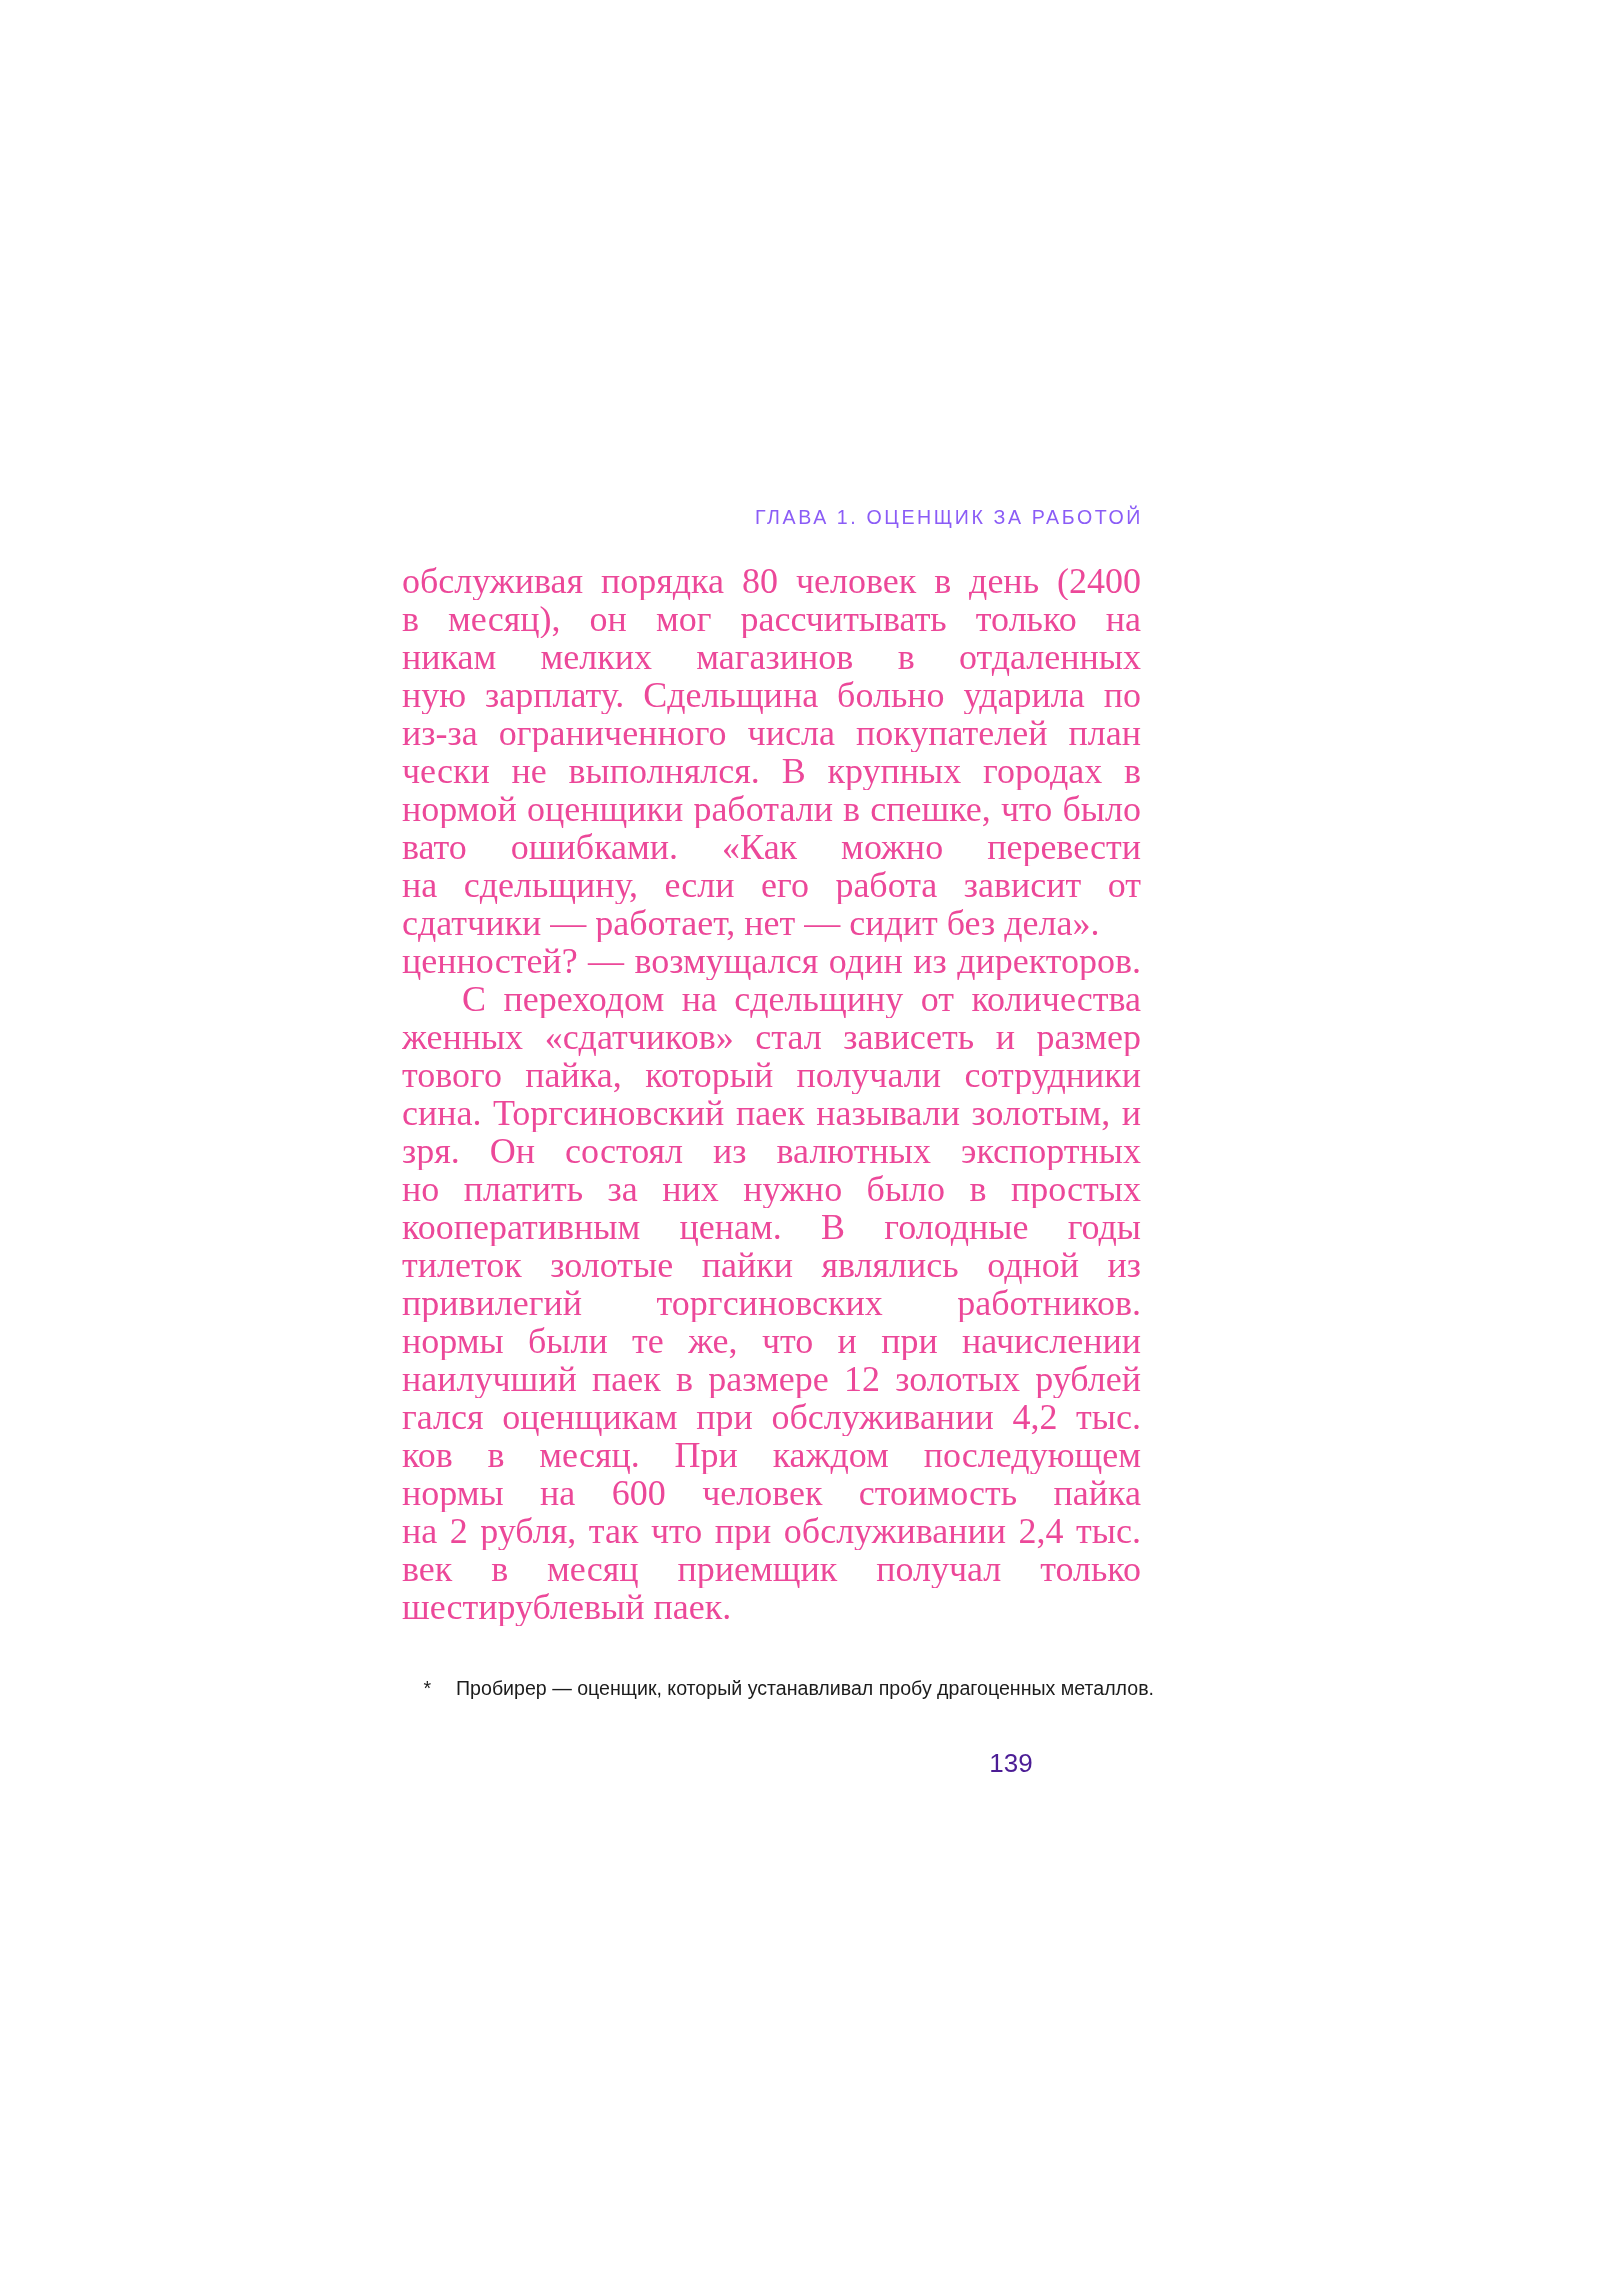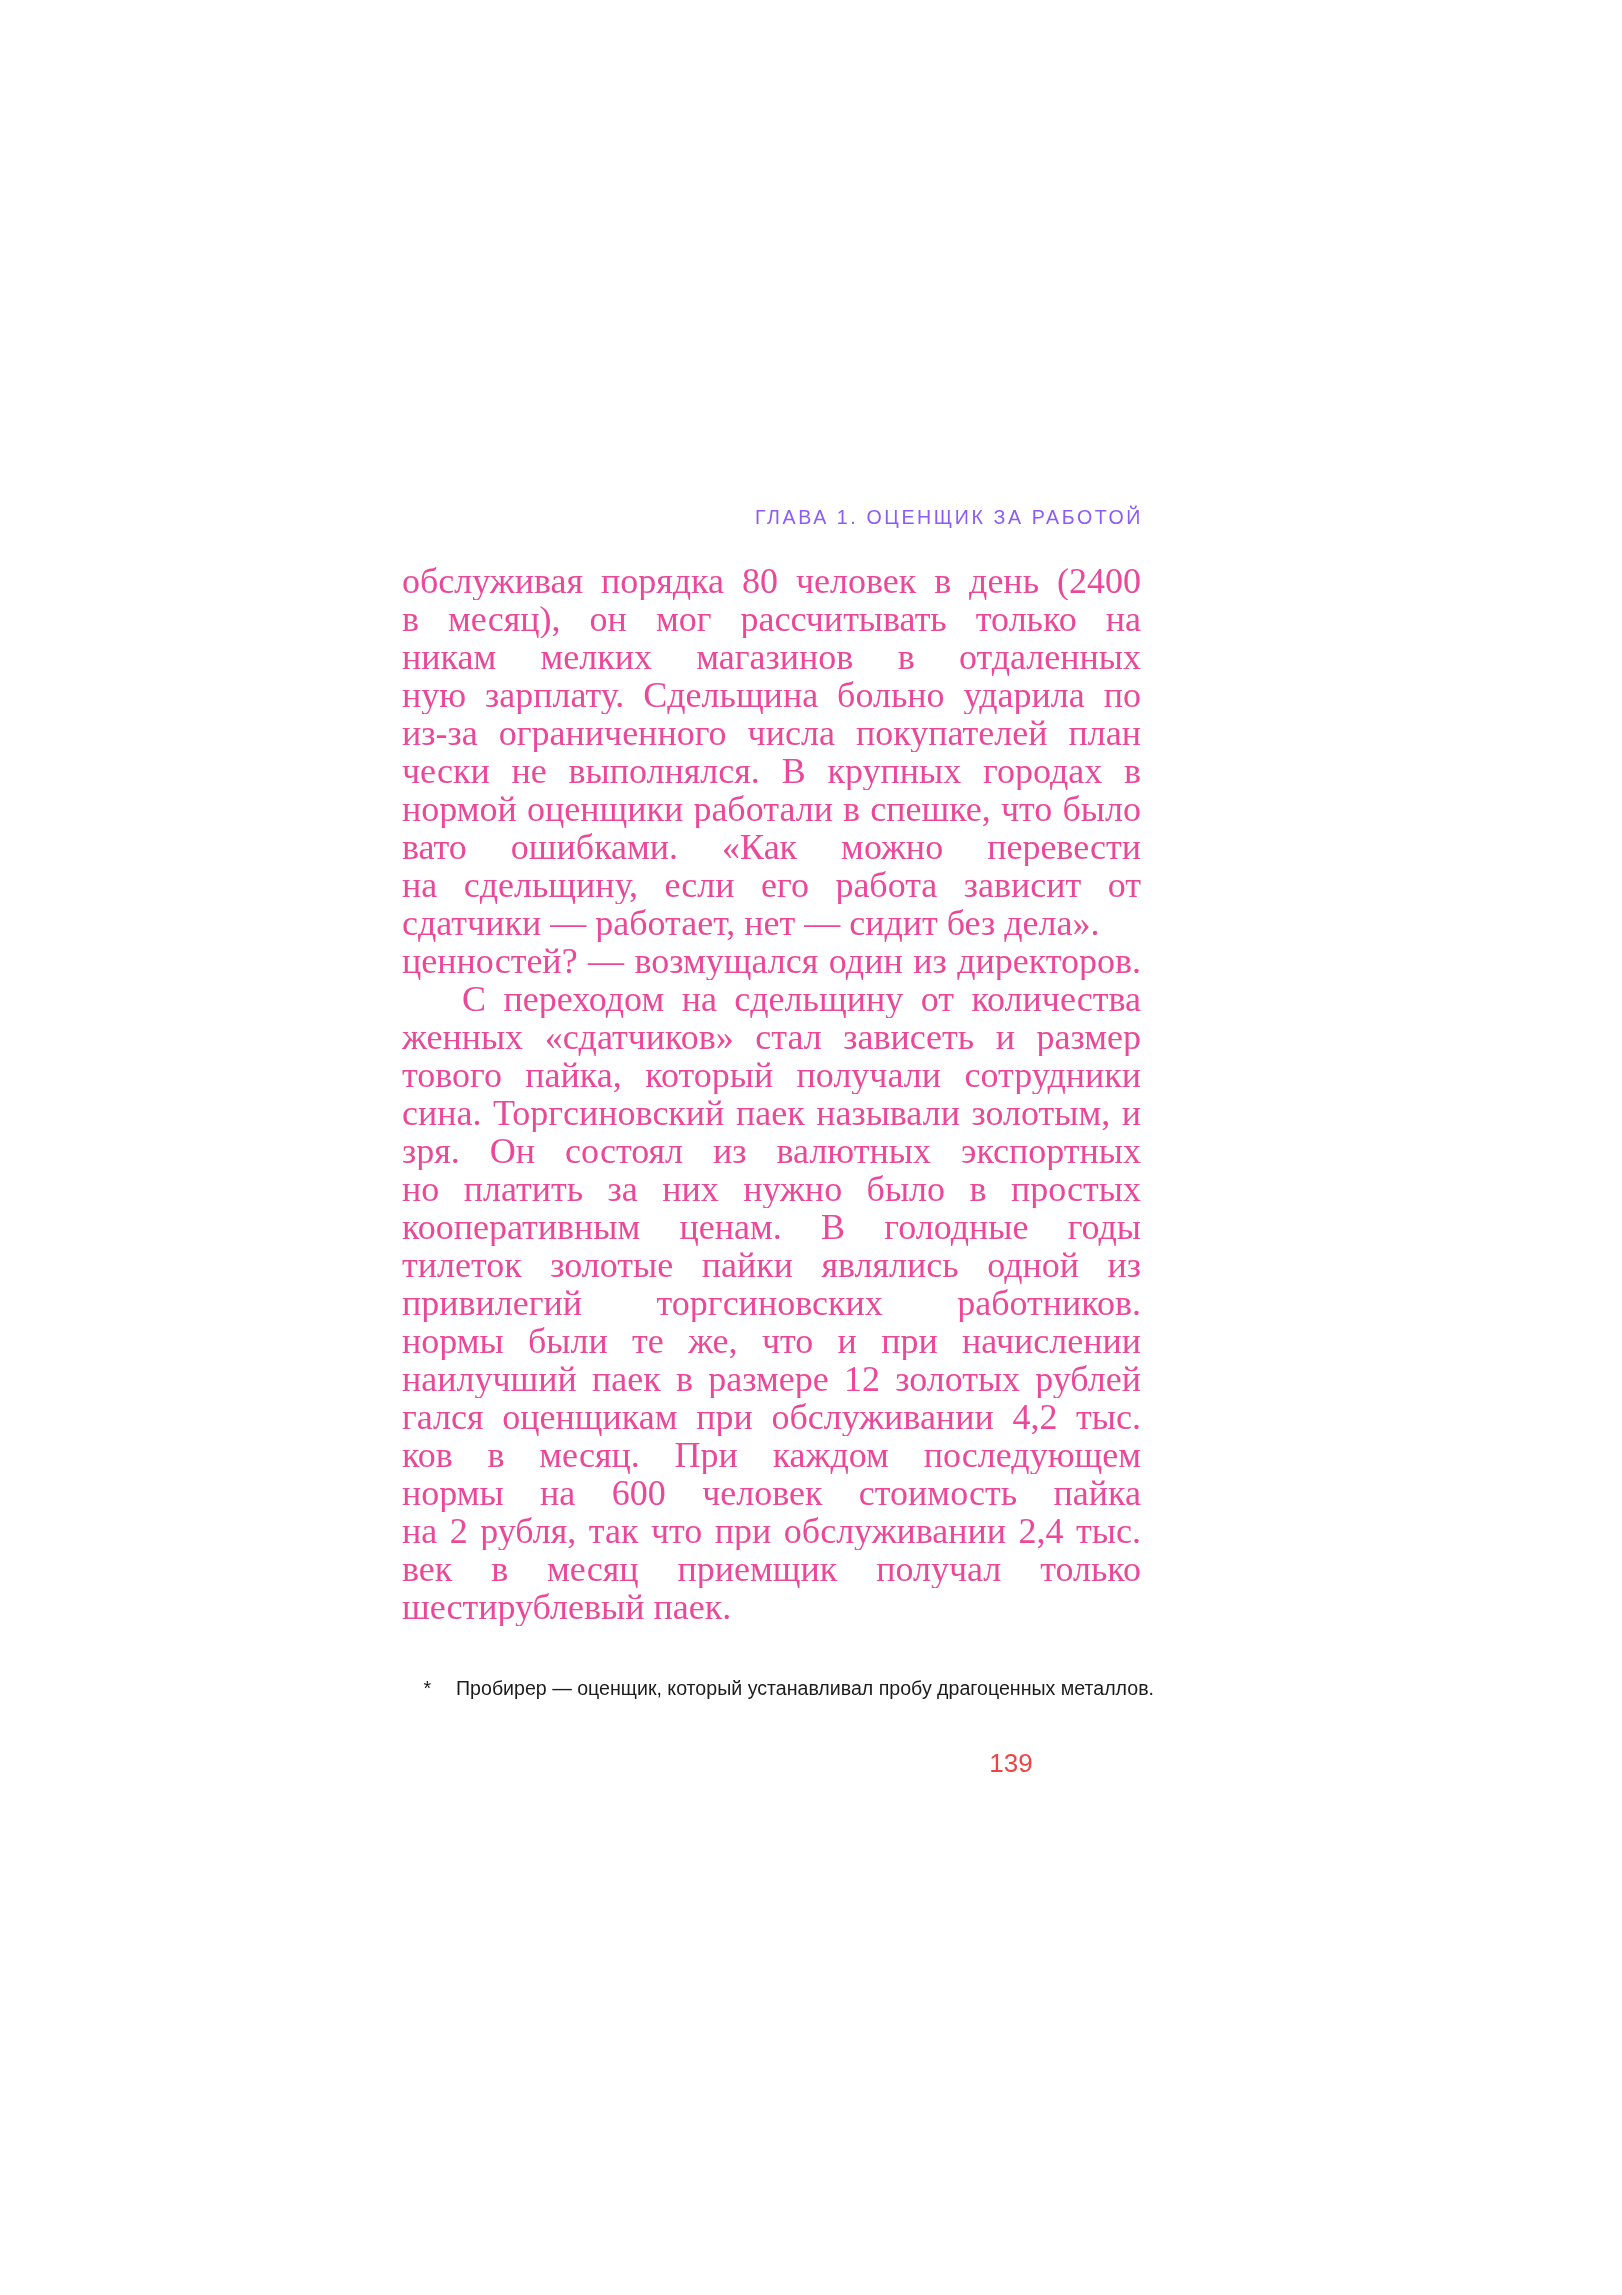--- a/index.html
+++ b/index.html
@@ -73,21 +73,21 @@
   }
   .folio {
     position: absolute;
     top: 1748px;
     left: 952px;
     width: 118px;
     text-align: center;
     font-family: "Liberation Sans", sans-serif;
     font-size: 26px;
     line-height: 31px;
-    color: #ef4444;
+    color: #4c1d95;
   }
 </style>
 </head>
 <body>
 
 <div class="page">
 
   <div class="running-header">ГЛАВА 1. ОЦЕНЩИК ЗА РАБОТОЙ</div>
 
   <div class="body-text">

